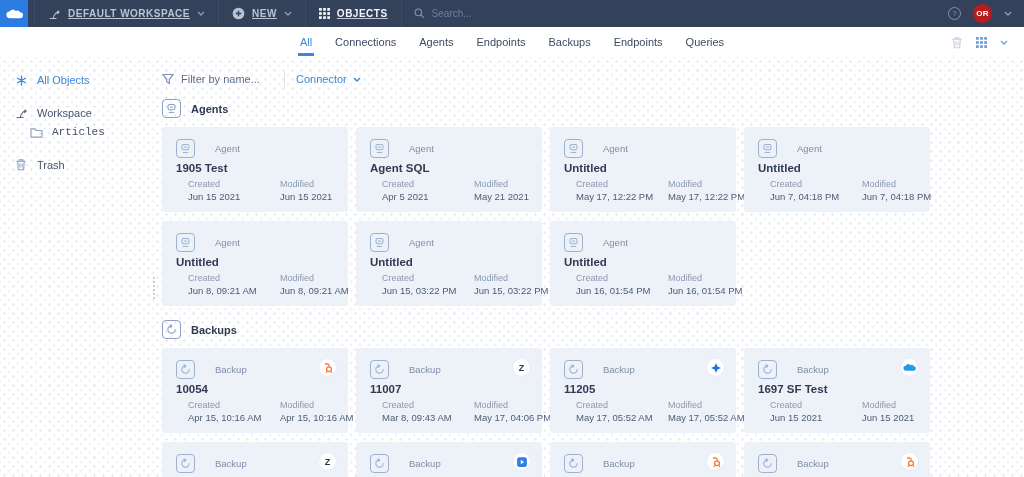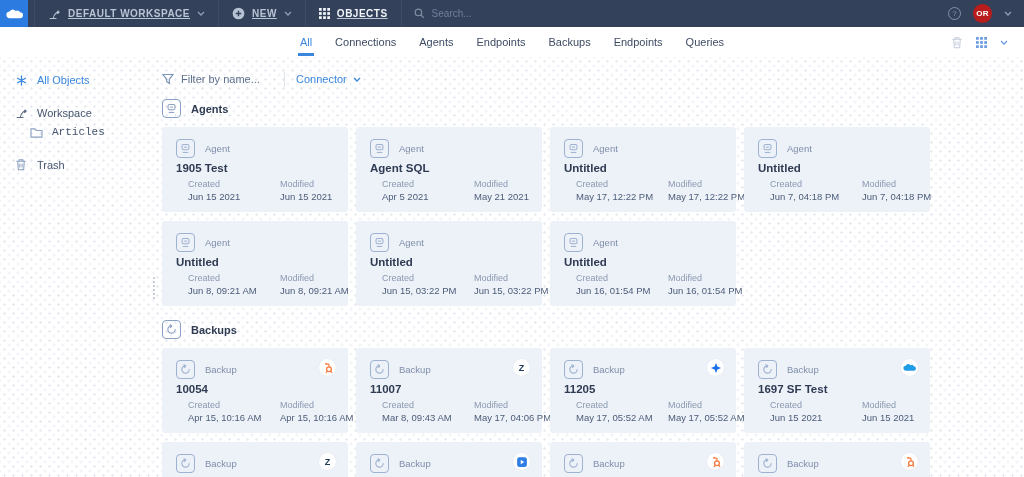--- a/index.html
+++ b/index.html
@@ -58,21 +58,21 @@
   .connector-dd .chev { color:#3a87dd; }
 
   .section-header { display:flex; align-items:center; gap:10px; margin:8px 0 9px 0; }
   .section-title { font-size:11px; font-weight:bold; color:#2e3b52; }
   .type-box { width:19px; height:19px; border:1px solid #8aa0c4; border-radius:4px; color:#8aa0c4;
               display:flex; align-items:center; justify-content:center; background:transparent; flex-shrink:0; }
   .card .type-box { border-color:#9db1d0; color:#9db1d0; background:transparent; }
 
   .grid { display:grid; grid-template-columns:repeat(4,186px); gap:9px 8px; margin-bottom:14px; }
   .card { position:relative; width:186px; height:85px; background:#edf1f8; border-radius:3px; padding:12px 14px; cursor:pointer; }
-  .card-head { display:flex; align-items:center; gap:10px; }
+  .card-head { display:flex; align-items:center; gap:20px; }
   .card-type-label { font-size:9.5px; color:#7e8ea9; }
   .card-title { font-size:11.5px; font-weight:bold; color:#2e3b52; margin-top:4px; white-space:nowrap; }
   .card-meta { position:absolute; left:26px; bottom:10px; display:flex; }
   .meta-col { width:92px; }
   .meta-label { font-size:9px; color:#8a99b0; }
   .meta-value { font-size:9.5px; color:#4c5d78; margin-top:2px; white-space:nowrap; }
   .badge { position:absolute; top:11px; right:12px; width:17px; height:17px; border-radius:50%; background:#fff;
            display:flex; align-items:center; justify-content:center; box-shadow:0 0 0 .5px #e2e7f0; }
   .badge .zl { font-size:9px; font-weight:bold; color:#1d3a57; }
 

